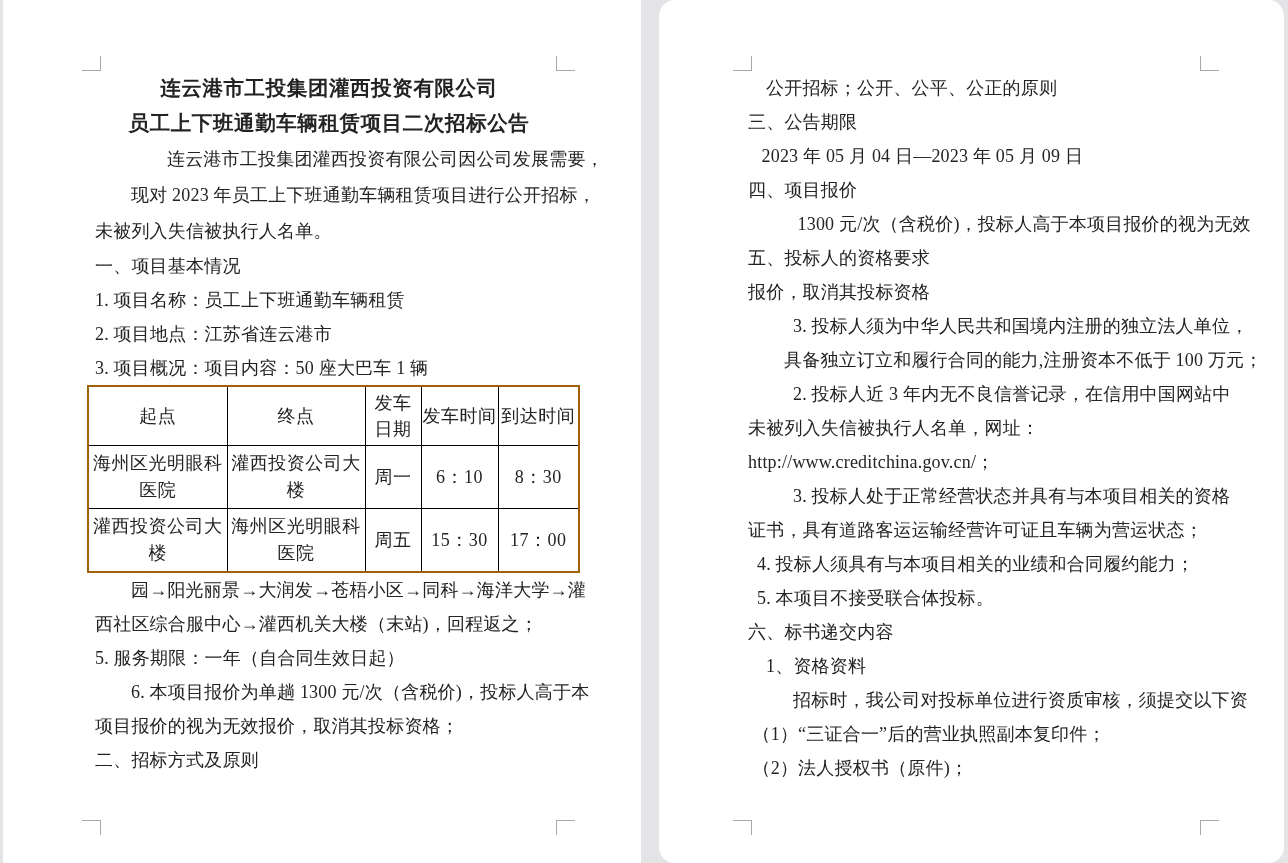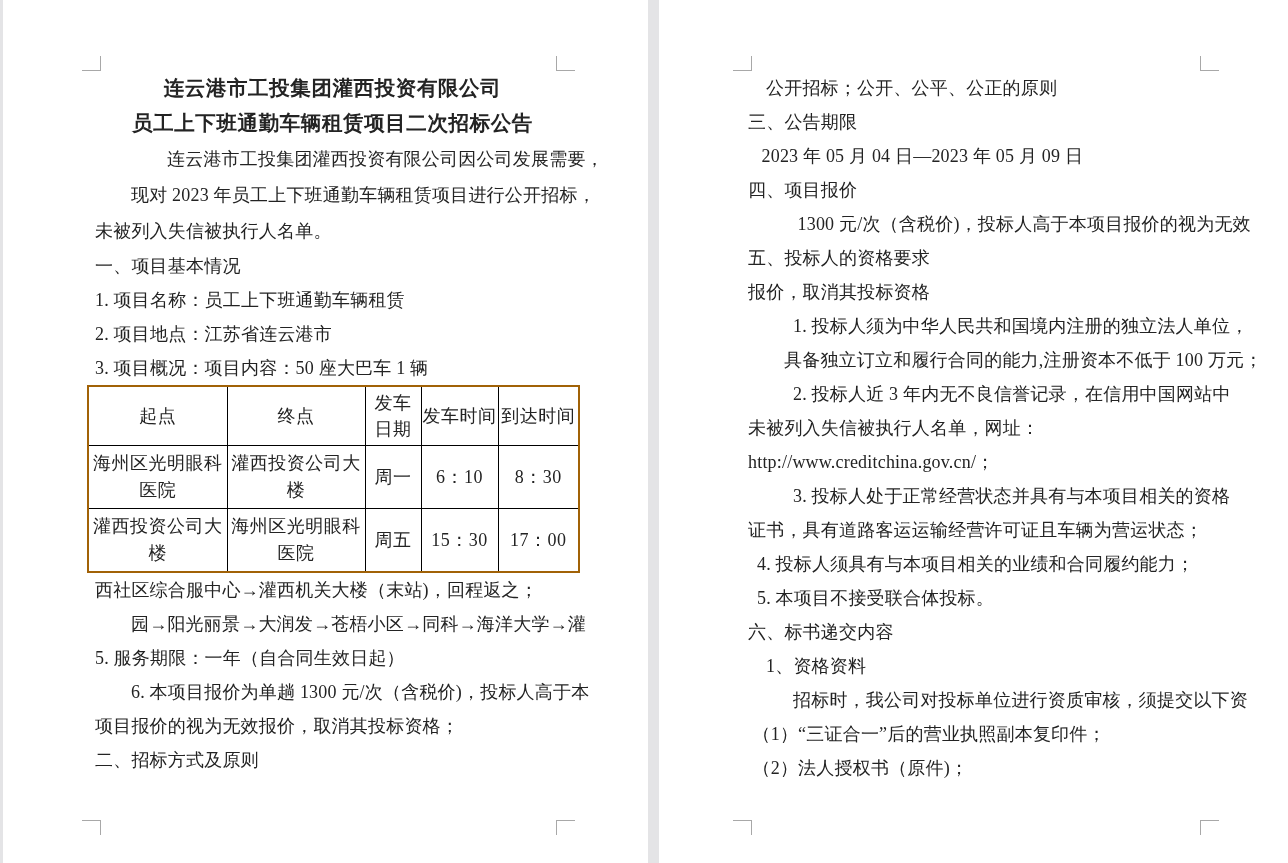--- a/index.html
+++ b/index.html
@@ -7,24 +7,23 @@
     width:1288px;height:863px;
     background:#e4e4e6;
     position:relative;
     overflow:hidden;
     font-family:"Liberation Serif","DejaVu Serif",serif;
     color:#232323;
   }
   .page{
     position:absolute;top:0;bottom:0;background:#ffffff;
     overflow:hidden;
-    padding-left:7px;
   }
   #page-left{left:3px;width:638px;}
-  #page-right{left:659px;width:625px;}
+  #page-right{left:659px;width:625px;border-radius:16px;}
 
   
   .mark{position:absolute;width:18px;height:14px;}
   .mark.tl{border-right:1px solid #a8a8a8;border-bottom:1px solid #a8a8a8;}
   .mark.tr{border-left:1px solid #a8a8a8;border-bottom:1px solid #a8a8a8;}
   .mark.bl{border-right:1px solid #a8a8a8;border-top:1px solid #a8a8a8;}
   .mark.br{border-left:1px solid #a8a8a8;border-top:1px solid #a8a8a8;}
 
   .content{position:absolute;top:71px;}
   #page-left .content{left:92px;right:78px;}
@@ -113,39 +112,39 @@
       <tr class="drow">
         <td>灌西投资公司大楼</td>
         <td>海州区光明眼科医院</td>
         <td>周五</td>
         <td>15：30</td>
         <td>17：00</td>
       </tr>
     </tbody>
       </table>
 
+    <div class="ln j">园→阳光丽景→大润发→苍梧小区→同科→海洋大学→灌</div>
     <div class="ln">西社区综合服中心→灌西机关大楼（末站)，回程返之；</div>
-    <div class="ln j">园→阳光丽景→大润发→苍梧小区→同科→海洋大学→灌</div>
     <div class="ln">5. 服务期限：一年（自合同生效日起）</div>
     <div class="ln j">6. 本项目报价为单趟 1300 元/次（含税价)，投标人高于本</div>
     <div class="ln">项目报价的视为无效报价，取消其投标资格；</div>
     <div class="ln">二、招标方式及原则</div>
   </div>
 </div>
 
 <div class="page" id="page-right">
   <div class="content">
     <div class="ln i1">公开招标；公开、公平、公正的原则</div>
     <div class="ln">三、公告期限</div>
     <div class="ln i75">2023 年 05 月 04 日—2023 年 05 月 09 日</div>
     <div class="ln">四、项目报价</div>
     <div class="ln i75 j">1300 元/次（含税价)，投标人高于本项目报价的视为无效</div>
     <div class="ln">五、投标人的资格要求</div>
     <div class="ln">报价，取消其投标资格</div>
-    <div class="ln i5 j">1. 投标人须为中华人民共和国境内注册的独立法人单位，</div>
+    <div class="ln i5 j">3. 投标人须为中华人民共和国境内注册的独立法人单位，</div>
     <div class="ln j">具备独立订立和履行合同的能力,注册资本不低于 100 万元；</div>
     <div class="ln i5 j">2. 投标人近 3 年内无不良信誉记录，在信用中国网站中</div>
     <div class="ln">未被列入失信被执行人名单，网址：</div>
     <div class="ln">http://www.creditchina.gov.cn/；</div>
     <div class="ln i5 j">3. 投标人处于正常经营状态并具有与本项目相关的资格</div>
     <div class="ln">证书，具有道路客运运输经营许可证且车辆为营运状态；</div>
     <div class="ln i5">4. 投标人须具有与本项目相关的业绩和合同履约能力；</div>
     <div class="ln i5">5. 本项目不接受联合体投标。</div>
     <div class="ln">六、标书递交内容</div>
     <div class="ln i1">1、资格资料</div>

